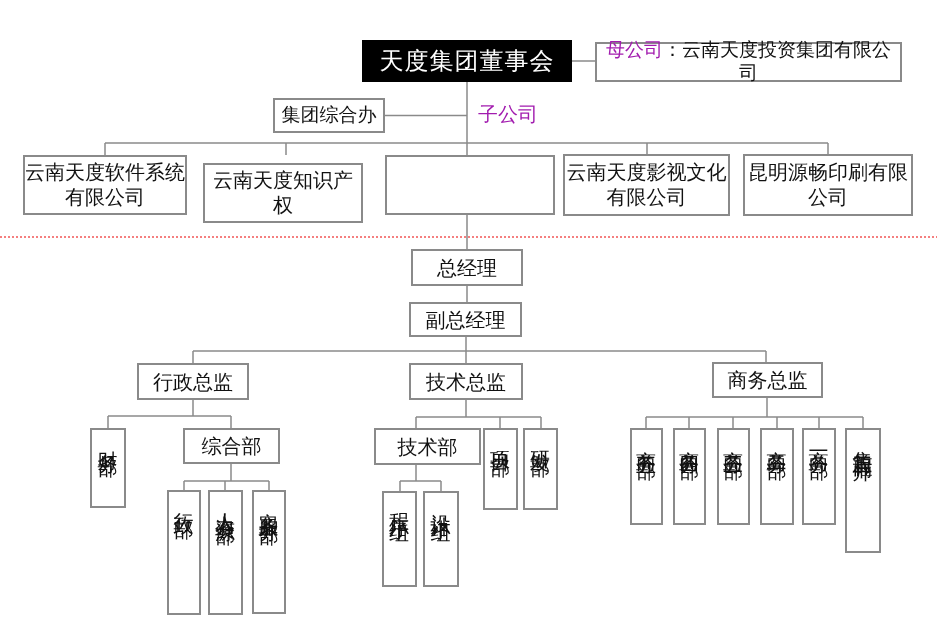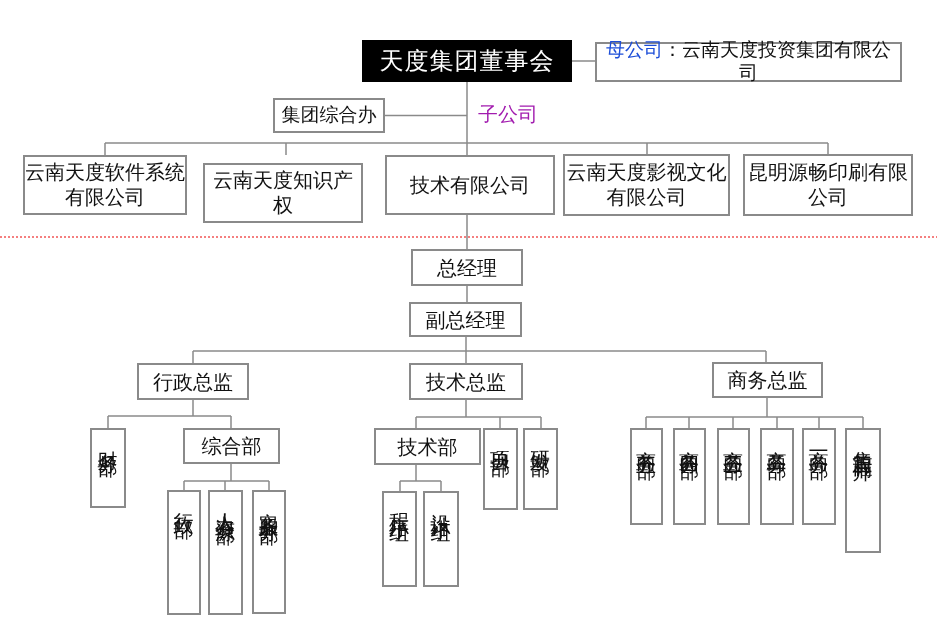--- a/index.html
+++ b/index.html
@@ -53,21 +53,21 @@
     justify-content: center;
   }
   .node.vert .vtext {
     writing-mode: vertical-rl;
     text-orientation: upright;
     letter-spacing: 3px;
     padding-top: 5px;
     line-height: 1;
     font-size: 20px;
   }
-  .red { color: #1d4ed8; }
+  .red { color: #a21caf; }
   .floating-label {
     position: absolute;
     z-index: 2;
     font-size: 20px;
     color: #a21caf;
   }
   #divider {
     position: absolute;
     left: 0;
     top: 236px;
@@ -140,21 +140,20 @@
   <div class="floating-label" style="left:478px; top:101px;">子公司</div>
 
   <div class="node company" style="left:23px; top:155px; width:164px; height:60px;">
     <span>云南天度软件系统</span>
     <span>有限公司</span>
   </div>
   <div class="node company" style="left:203px; top:163px; width:160px; height:60px;">
     <span>云南天度知识产权</span>
   </div>
   <div class="node company" style="left:385px; top:155px; width:170px; height:60px;">
-    <span>技术有限公司</span>
   </div>
   <div class="node company" style="left:563px; top:154px; width:167px; height:62px;">
     <span>云南天度影视文化</span>
     <span>有限公司</span>
   </div>
   <div class="node company" style="left:743px; top:154px; width:170px; height:62px;">
     <span>昆明源畅印刷有限</span>
     <span>公司</span>
   </div>
 

